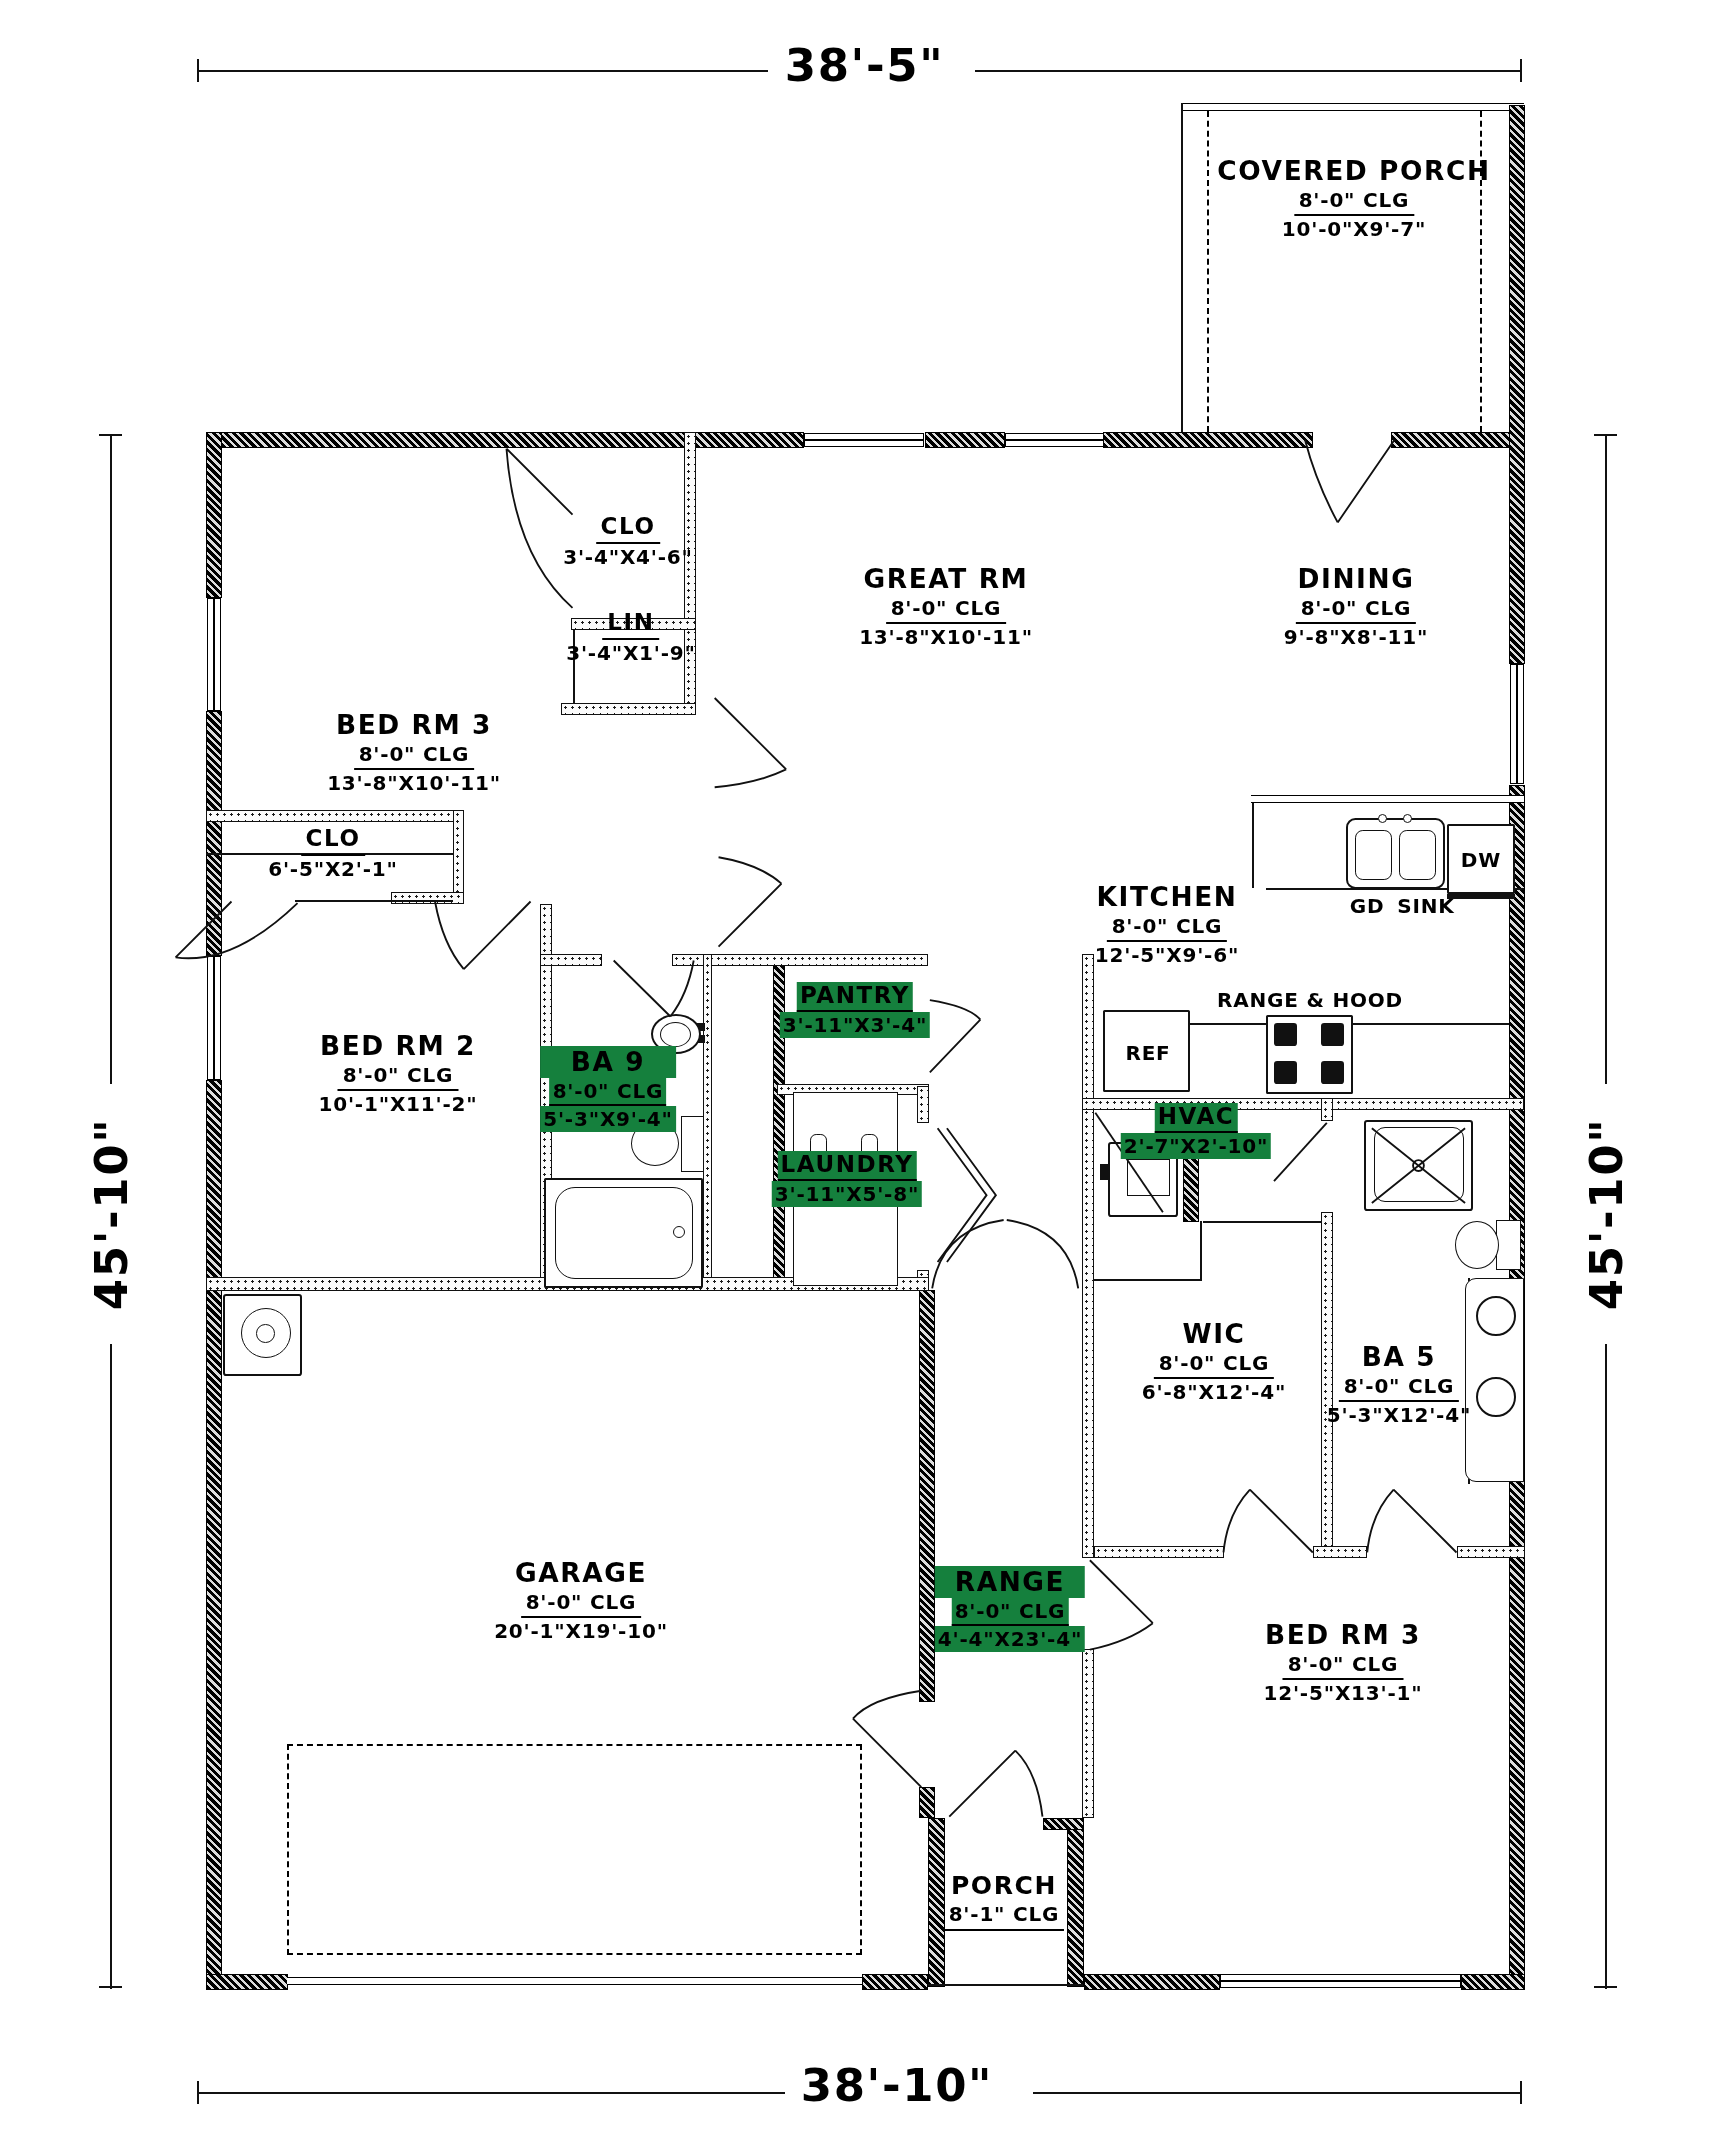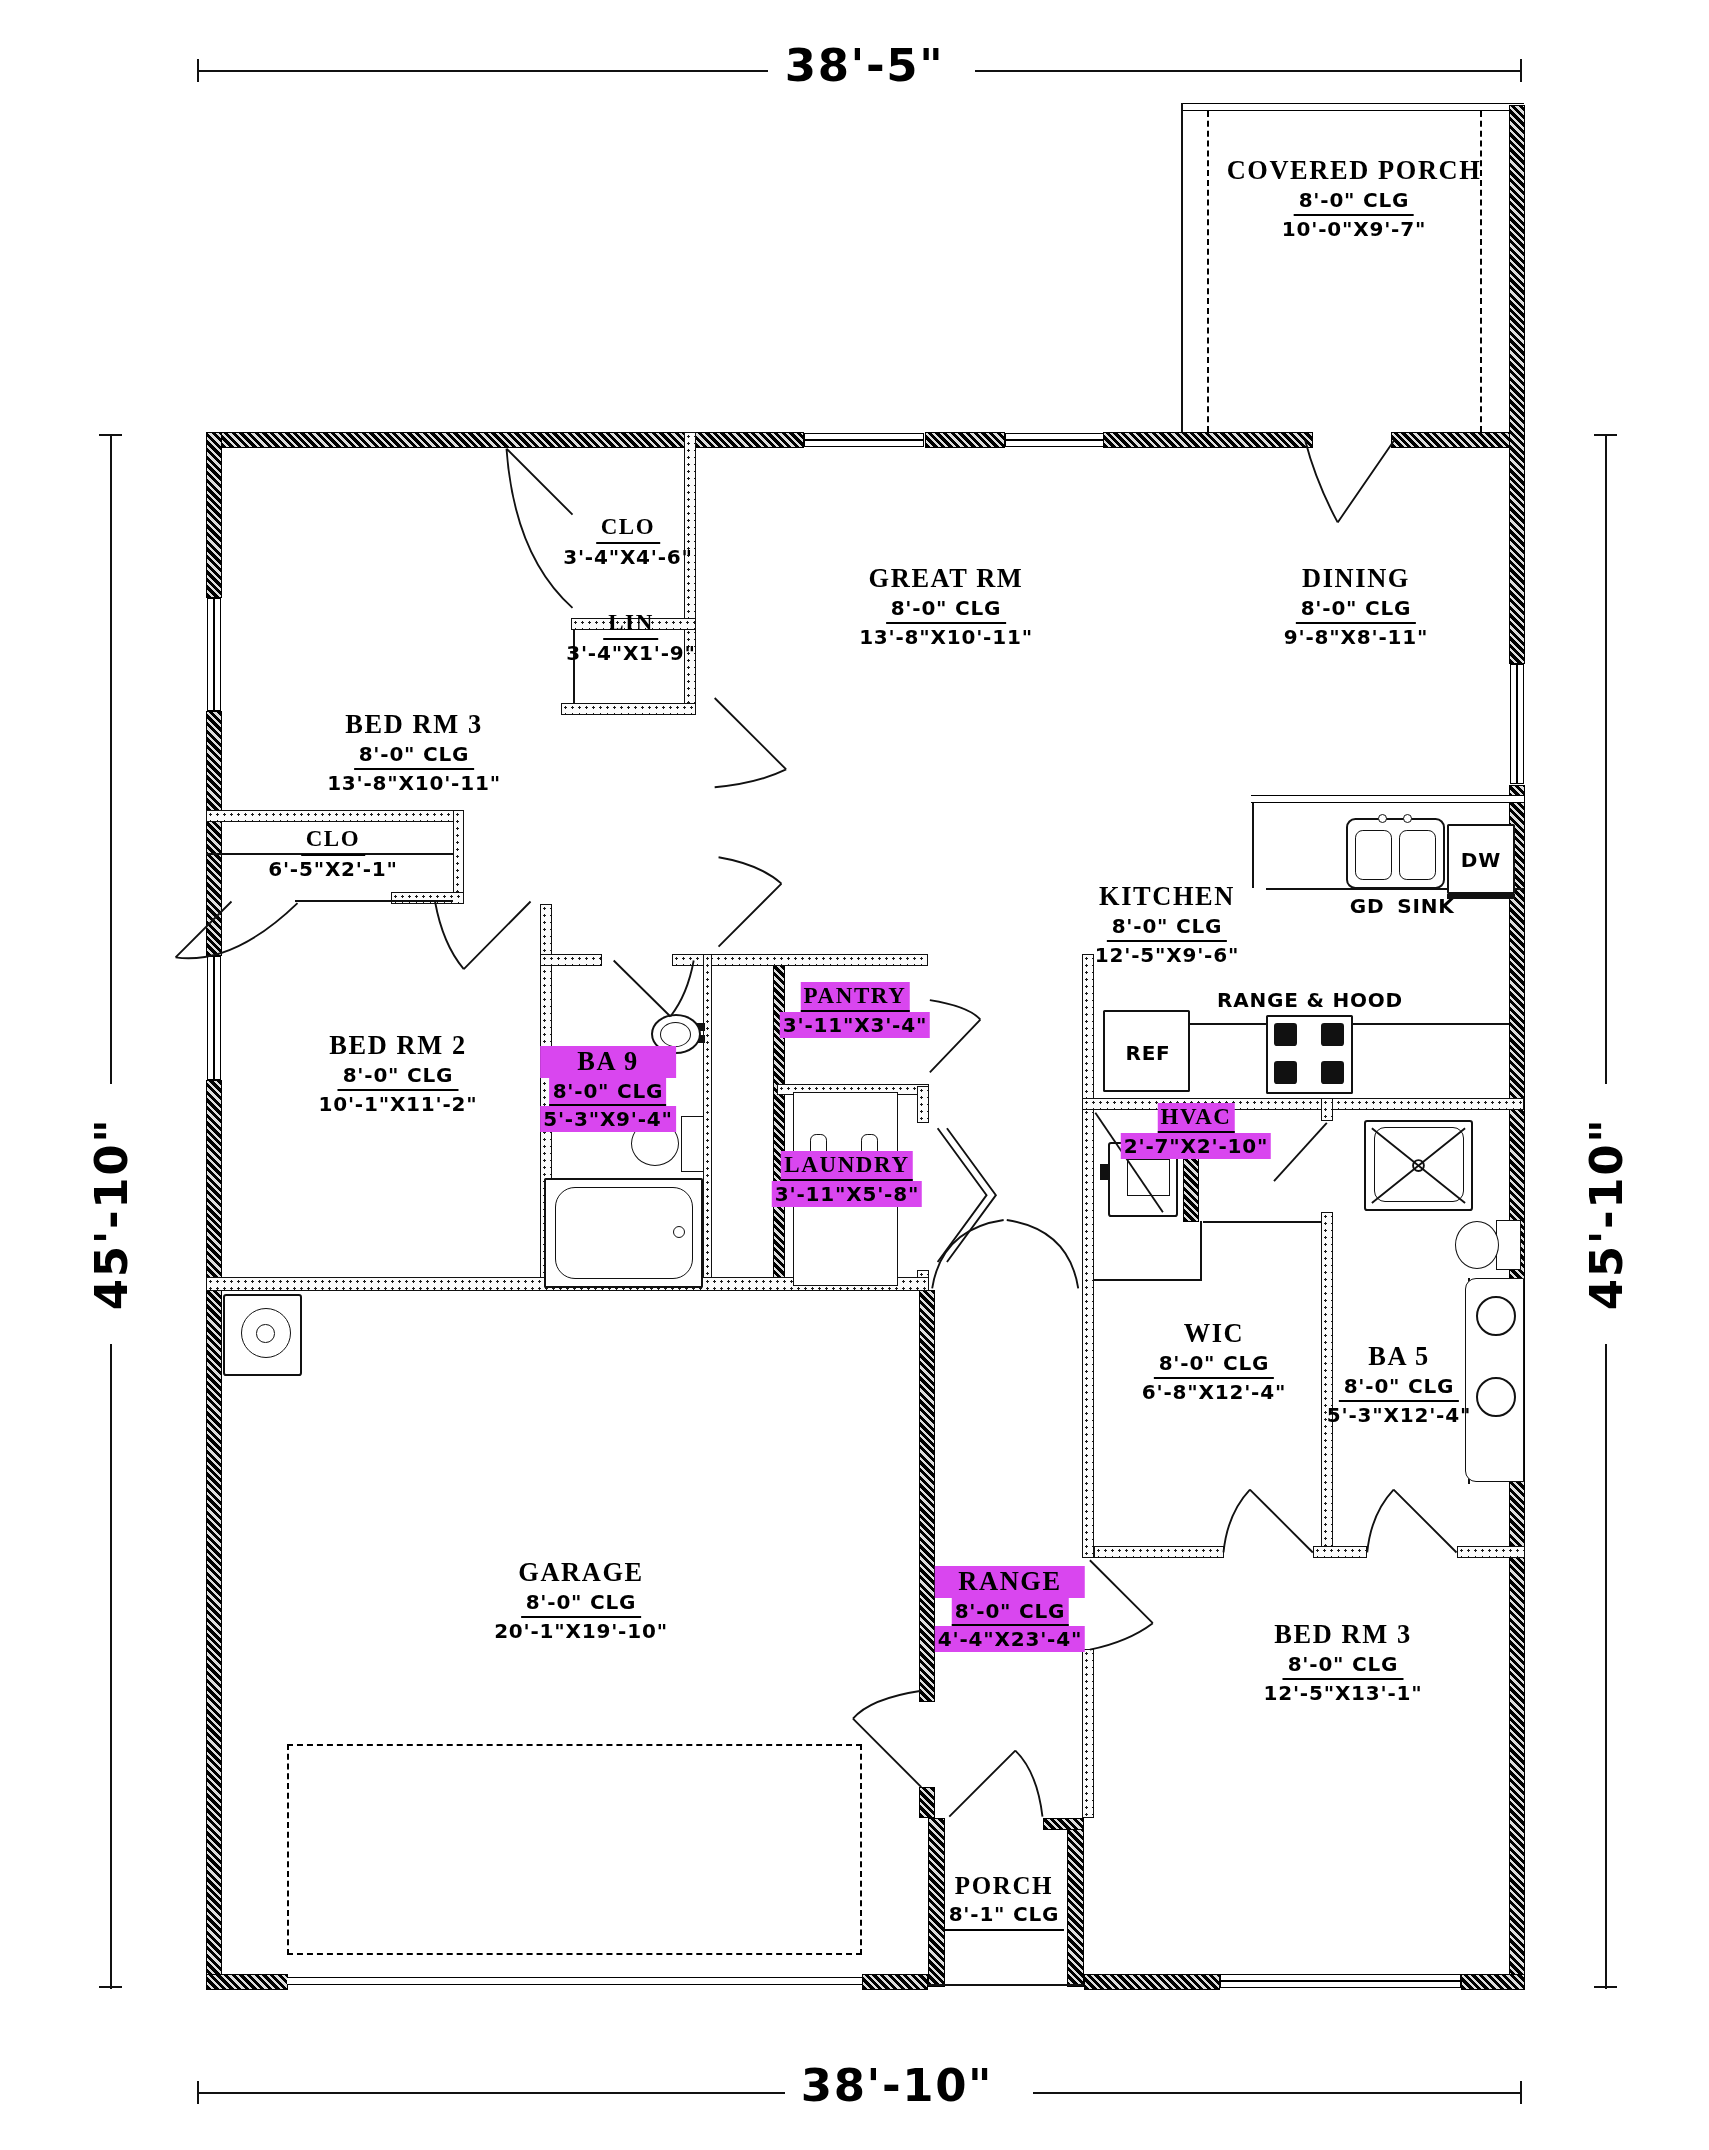--- a/index.html
+++ b/index.html
@@ -15,29 +15,29 @@
   .dline{border-top:1.9px solid #000;border-bottom:1.9px solid #000;background:#fff;z-index:2;}
   .winh{background:linear-gradient(to bottom,transparent 0 5.4px,#000 5.4px 7px,transparent 7px) #fff;
         border:1.6px solid #000;z-index:3;}
   .winv{background:linear-gradient(to right,transparent 0 5.4px,#000 5.4px 7px,transparent 7px) #fff;
         border:1.6px solid #000;z-index:3;}
   .dashv{border-left:2.3px dashed #000;z-index:2;}
   .dashr{border:2.3px dashed #000;z-index:2;}
   .fx{border:2.3px solid #111;background:#fff;z-index:3;border-radius:3.1px;}
   .fx2{border:1.9px solid #111;background:#fff;z-index:3;}
   .lbl{position:absolute;transform:translateX(-50%);text-align:center;z-index:6;white-space:nowrap;}
-  .nm{font-size:26.4px;font-weight:700;letter-spacing:1.6px;line-height:1.2;font-family:Liberation Serif, serif;}
+  .nm{font-size:26.4px;font-weight:700;letter-spacing:1.6px;line-height:1.2;}
   .sub{font-size:20px;font-weight:600;letter-spacing:0.8px;line-height:1.3;}
   .ul{display:inline-block;border-bottom:2.3px solid #000;padding:0 4.7px 1.6px 4.7px;}
   .flbl{position:absolute;transform:translateX(-50%);font-size:20px;font-weight:700;
         letter-spacing:0.8px;z-index:6;white-space:nowrap;}
   .dimt{position:absolute;font-size:45px;font-weight:600;letter-spacing:1.6px;z-index:6;
         background:#fff;padding:0 7.8px;white-space:nowrap;}
   .vert{transform:translate(-50%,-50%) rotate(-90deg);}
-  .bgw{background:#d946ef;padding:0 3.1px;}
+  .bgw{background:#15803d;padding:0 3.1px;}
   svg.ov{position:absolute;left:0;top:0;z-index:4;}
 </style>
 </head>
 <body>
 
 <div id="plan">
 
   <div class="a tl" style="left:198px;top:70px;width:570px;height:2.3px"></div>
   <div class="a tl" style="left:975px;top:70px;width:546px;height:2.3px"></div>
   <div class="a tl" style="left:197px;top:59px;width:2.3px;height:23px"></div>

